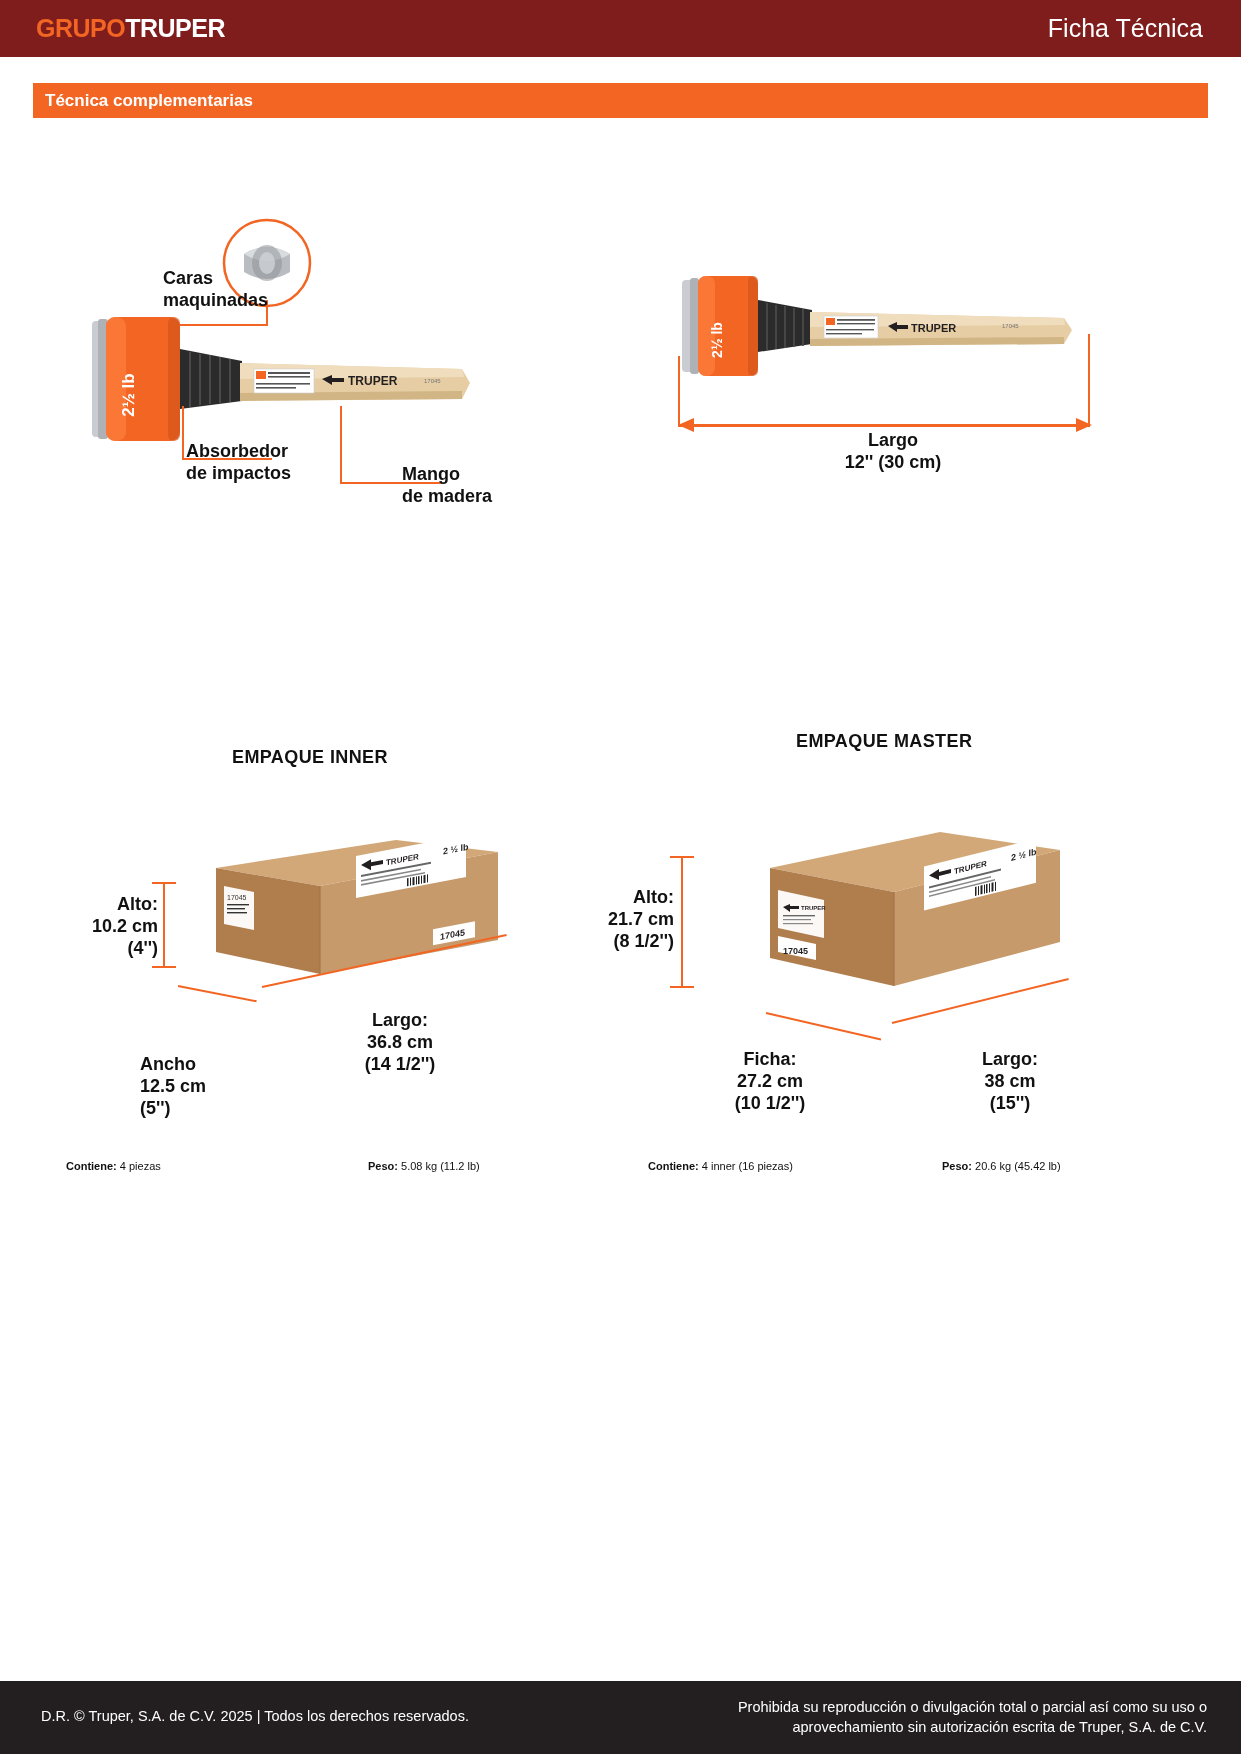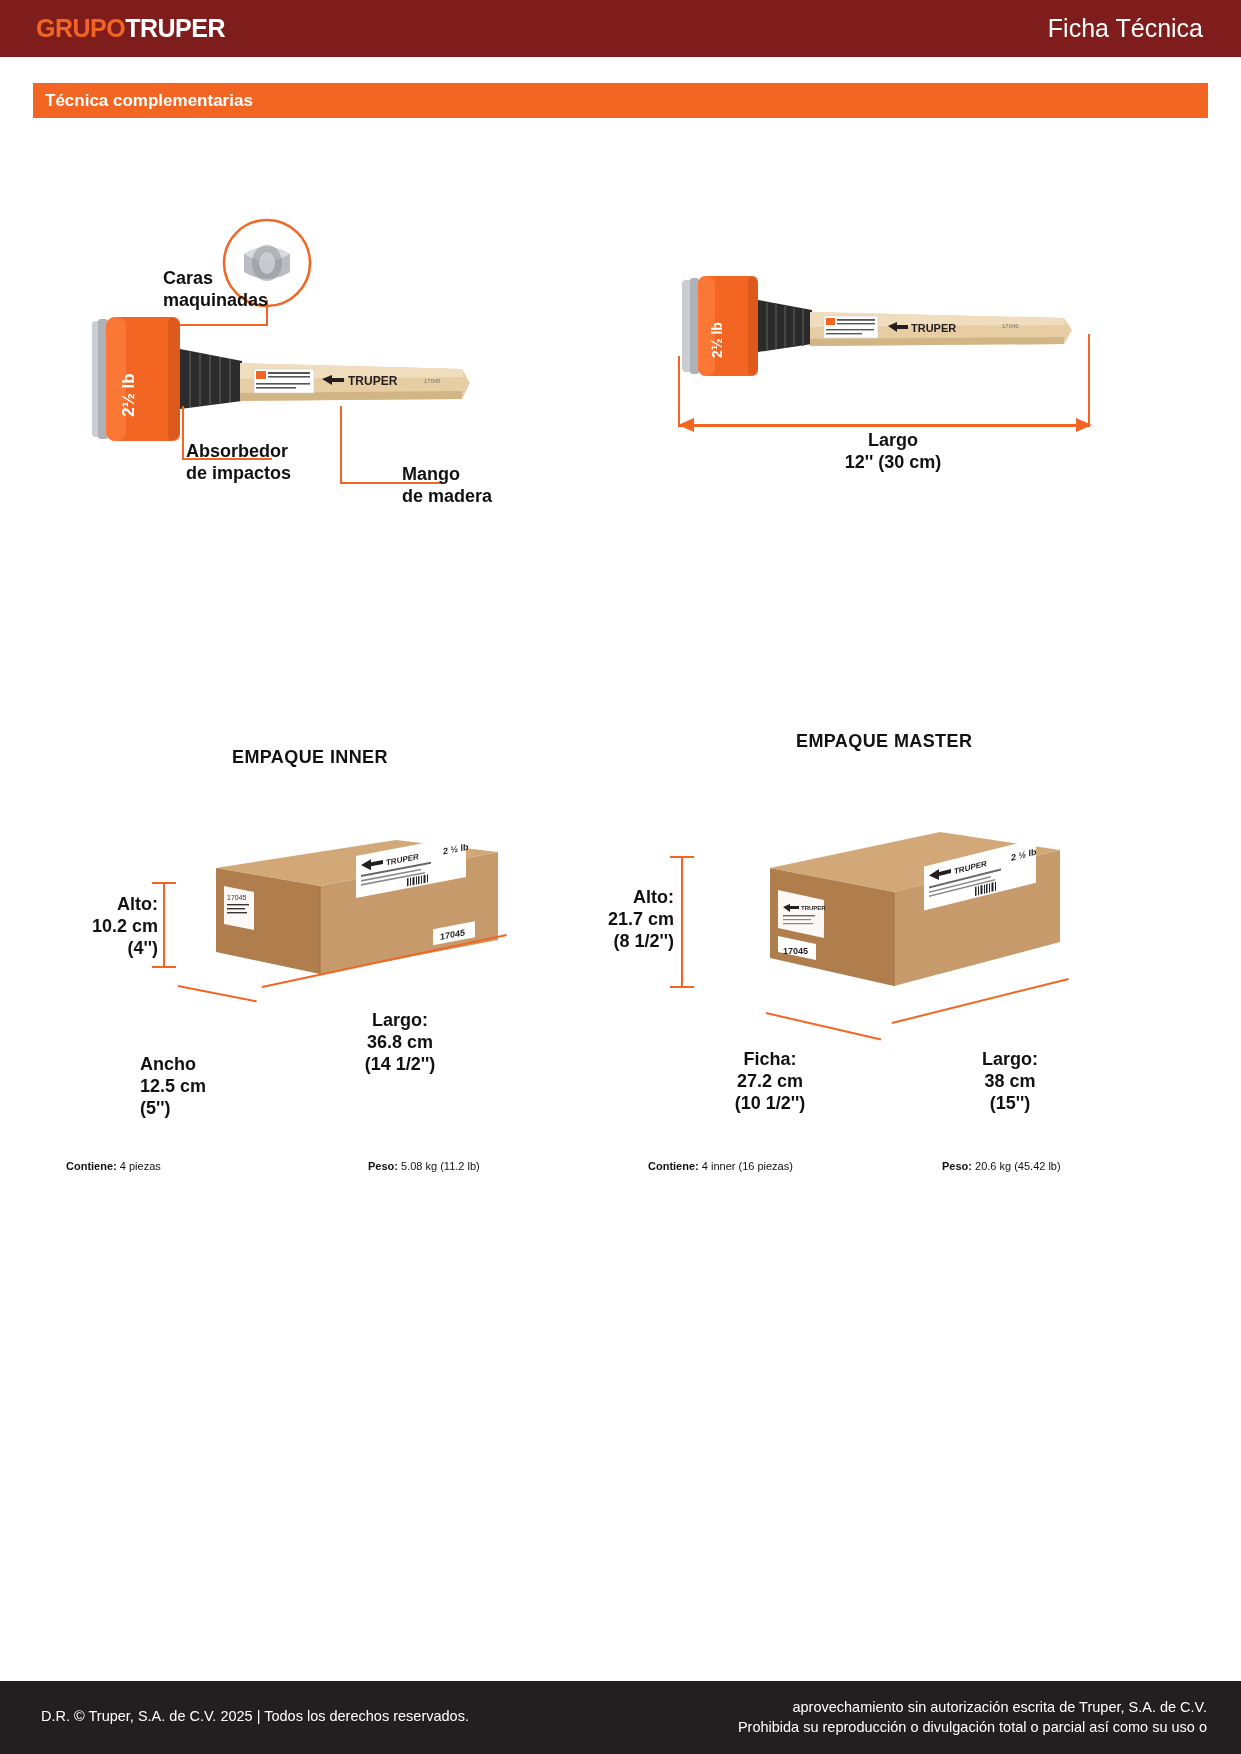--- a/index.html
+++ b/index.html
@@ -423,16 +423,16 @@
   </div>
   <div class="meta" style="left:942px; top:1160px;">
     <b>Peso:</b>
     <span>20.6 kg (45.42 lb)</span>
   </div>
 </div>
 
 <div class="footer">
   <div class="footer-left">D.R. © Truper, S.A. de C.V. 2025 | Todos los derechos reservados.</div>
   <div class="footer-right">
+    <div>Prohibida su reproducción o divulgación total o parcial así como su uso o</div>
     <div>aprovechamiento sin autorización escrita de Truper, S.A. de C.V.</div>
-    <div>Prohibida su reproducción o divulgación total o parcial así como su uso o</div>
   </div>
 </div>
 
 </body></html>

